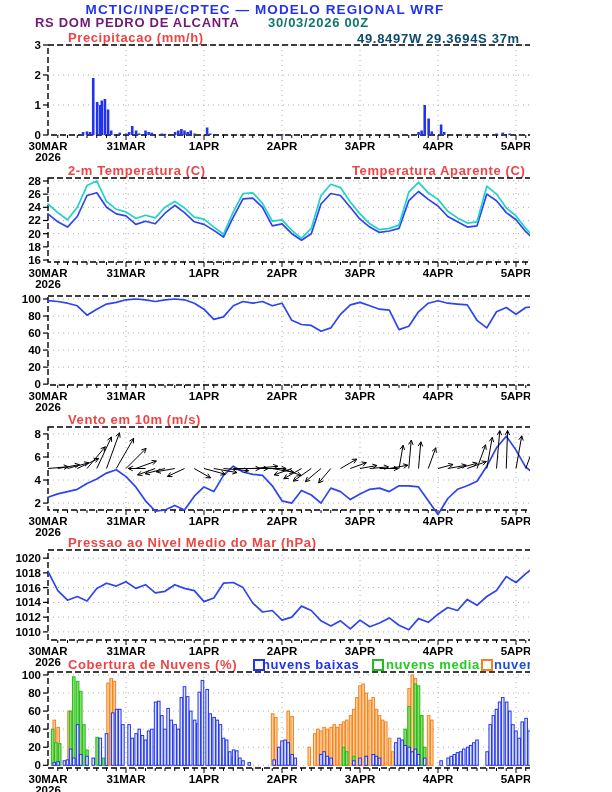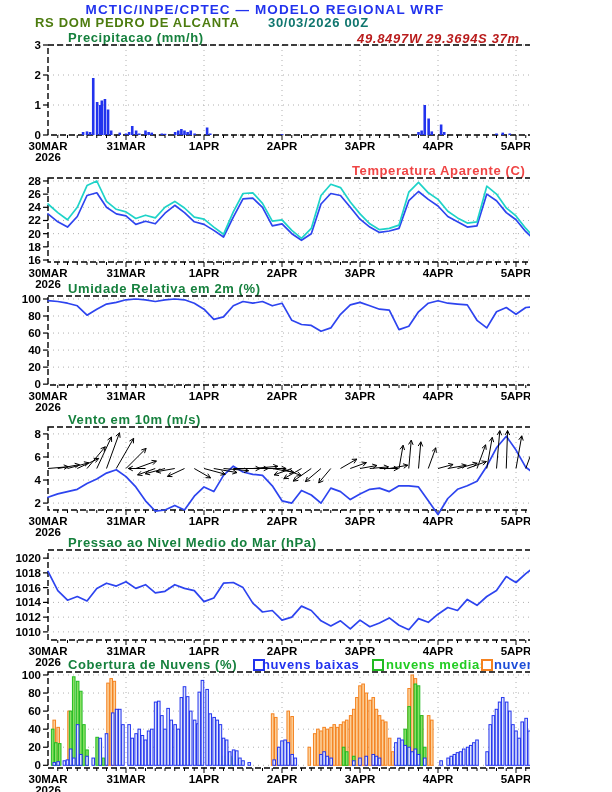--- a/index.html
+++ b/index.html
@@ -2,38 +2,38 @@
 <html><head>
 <meta charset="utf-8">
 <style>
   html,body{margin:0;padding:0;background:#ffffff;}
   .page{position:relative;width:530px;height:792px;background:#fff;overflow:hidden;
         font-family:"Liberation Sans",sans-serif;}
   .hdr1{position:absolute;left:0;right:0;top:2px;text-align:center;
         font:bold 13.5px "Liberation Sans",sans-serif;letter-spacing:1.1px;}
   .hdr2span{position:absolute;top:15px;font:bold 13px "Liberation Sans",sans-serif;letter-spacing:0.7px;}
   .coords{position:absolute;top:31px;left:357px;font:bold 13px "Liberation Sans",sans-serif;letter-spacing:0.7px;}
-  .ptitle{position:absolute;font:bold 13px "Liberation Sans",sans-serif;letter-spacing:0.6px;color:#15803d;white-space:pre;}
+  .ptitle{position:absolute;font:bold 13px "Liberation Sans",sans-serif;letter-spacing:0.6px;color:#ef4444;white-space:pre;}
   .legend-icon{position:absolute;width:8px;height:8px;border:2px solid #000;background:#fff;}
   text.tick{font:bold 11.5px "Liberation Sans",sans-serif;fill:#000;}
   svg{position:absolute;left:0;top:0;}
 </style>
 </head>
 <body>
 
 <div class="page">
 
   <div class="hdr1" style="color: rgb(34, 51, 238);">MCTIC/INPE/CPTEC — MODELO REGIONAL WRF</div>
-  <span class="hdr2span" style="left: 35px; color: #4d7c0f;">RS DOM PEDRO DE ALCANTA</span>
+  <span class="hdr2span" style="left: 35px; color: #701a75;">RS DOM PEDRO DE ALCANTA</span>
   <span class="hdr2span" style="left: 268px; color: #0f766e;">30/03/2026 00Z</span>
-  <div class="coords" style="color: #b91c1c; font-style: italic;">49.8497W 29.3694S 37m</div>
+  <div class="coords" style="color: #0c4a6e;">49.8497W 29.3694S 37m</div>
 
   <div class="ptitle" style="left:68px;top:30px;">Precipitacao (mm/h)</div>
+  <div class="ptitle" style="left:68px;top:163px;">2-m Temperatura (C)</div>
   <div class="ptitle" style="left: 352px; top: 163px; color: #ef4444;">Temperatura Aparente (C)</div>
-  <div class="ptitle" style="left:68px;top:281px;">Umidade Relativa em 2m (%)</div>
   <div class="ptitle" style="left:68px;top:412px;">Vento em 10m (m/s)</div>
   <div class="ptitle" style="left:68px;top:657px;">Cobertura de Nuvens (%)</div>
   <div class="ptitle" style="left:68px;top:535px;">Pressao ao Nivel Medio do Mar (hPa)</div>
 
   <span class="legend-icon" style="left: 253px; top: 659px; border-color: rgb(34, 51, 238);"></span>
   <div class="ptitle" style="left: 262px; top: 657px; color: rgb(34, 51, 238);">nuvens baixas</div>
   <span class="legend-icon" style="left: 372px; top: 659px; border-color: rgb(34, 187, 34);"></span>
   <div class="ptitle" style="left: 386px; top: 657px; color: rgb(34, 204, 34);">nuvens medias</div>
   <span class="legend-icon" style="left: 481px; top: 659px; border-color: rgb(245, 130, 31);"></span>
   <div class="ptitle" style="left: 494px; top: 657px; color: #1d4ed8;">nuvens altas</div>

